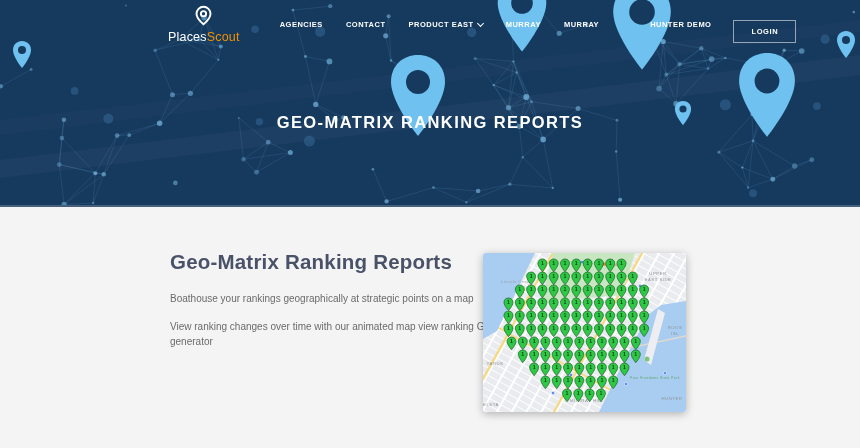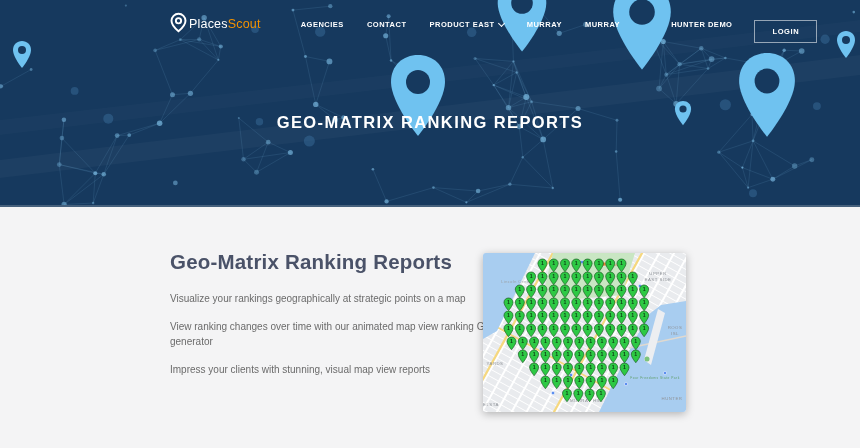--- a/index.html
+++ b/index.html
@@ -8,21 +8,21 @@
   
   .hero{position:absolute;top:0;left:0;width:860px;height:205px;background:#16395e;
         overflow:hidden;border-bottom:2px solid #46617d;box-sizing:content-box;}
   .hero svg.bg{position:absolute;top:0;left:0;z-index:1;}
   .hero-title{position:absolute;top:113px;left:0;width:100%;text-align:center;color:#ffffff;
         font-size:16.5px;font-weight:800;letter-spacing:1.4px;z-index:2;}
 
   
   .navbar{position:absolute;top:0;left:0;right:0;height:48px;display:flex;align-items:center;
         padding-left:168px;z-index:3;}
-  .logo{display:flex;flex-direction:row;align-items:center;gap:0px;margin-right:40px;cursor:pointer;}
+  .logo{display:flex;flex-direction:column;align-items:center;gap:0px;margin-right:40px;cursor:pointer;}
   .logo-text{font-size:12.5px;color:#ffffff;letter-spacing:.2px;}
   .logo-text .orange{color:#f39200;}
   .nav-link{font-size:7.5px;font-weight:bold;color:#ffffff;letter-spacing:.5px;margin-right:23px;
         display:flex;align-items:center;gap:4px;cursor:pointer;white-space:nowrap;}
   .chev{width:4px;height:4px;border-right:1.3px solid #fff;border-bottom:1.3px solid #fff;
         transform:rotate(45deg);margin-top:-2px;}
   .btn-demo{font-size:7.5px;font-weight:bold;color:#ffffff;letter-spacing:.5px;margin-left:20px;
         padding:6px 8px;cursor:pointer;white-space:nowrap;}
   .btn-login{font-size:7.5px;font-weight:bold;color:#ffffff;letter-spacing:.6px;margin-left:14px;
         padding:6px 17px;border:1px solid rgba(255,255,255,.55);cursor:pointer;white-space:nowrap;margin-top:14px;}
@@ -376,23 +376,22 @@
       <a class="nav-link">
         <span>MURRAY</span>
         </a>
       <a class="btn-demo">HUNTER DEMO</a>
       <a class="btn-login">LOGIN</a>
     </nav>
   </section>
 
   <section class="intro">
     <h1>Geo-Matrix Ranking Reports</h1>
-    <p>Visualize your rankings geographically at strategic points on a map</p>
+    <p>Boathouse your rankings geographically at strategic points on a map</p>
     <p>View ranking changes over time with our animated map view ranking GIF generator</p>
-    <p>Impress your clients with stunning, visual map view reports</p>
   </section>
 
   <div class="map-card">
     <svg width="203" height="159" viewBox="0 0 203 159">
       <rect x="0" y="0" width="203" height="159" fill="#e9ebee"></rect>
       <g id="map-roads" transform="rotate(29 101 80)">
           <line x1="-80" y1="-100" x2="-80" y2="260" stroke="#ffffff" stroke-width="2"></line>
           <line x1="-67" y1="-100" x2="-67" y2="260" stroke="#ffffff" stroke-width="2"></line>
           <line x1="-54" y1="-100" x2="-54" y2="260" stroke="#ffffff" stroke-width="2"></line>
           <line x1="-41" y1="-100" x2="-41" y2="260" stroke="#ffffff" stroke-width="2"></line>

